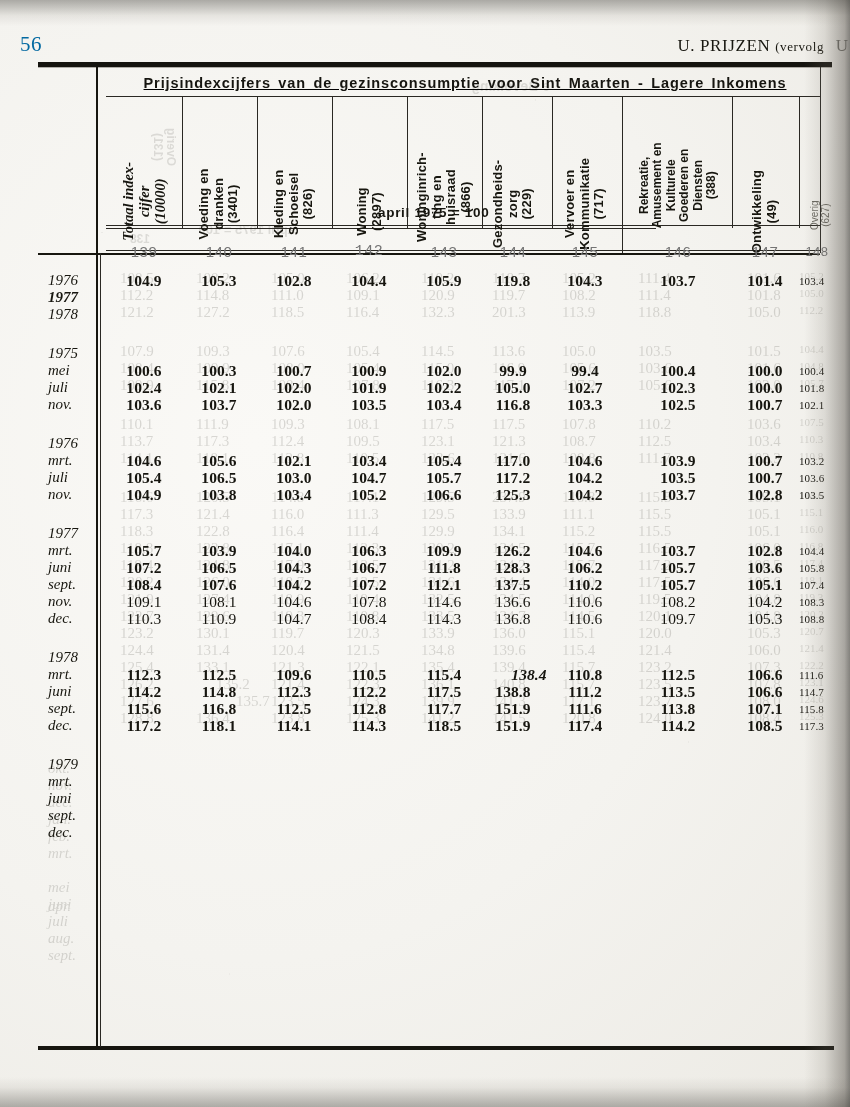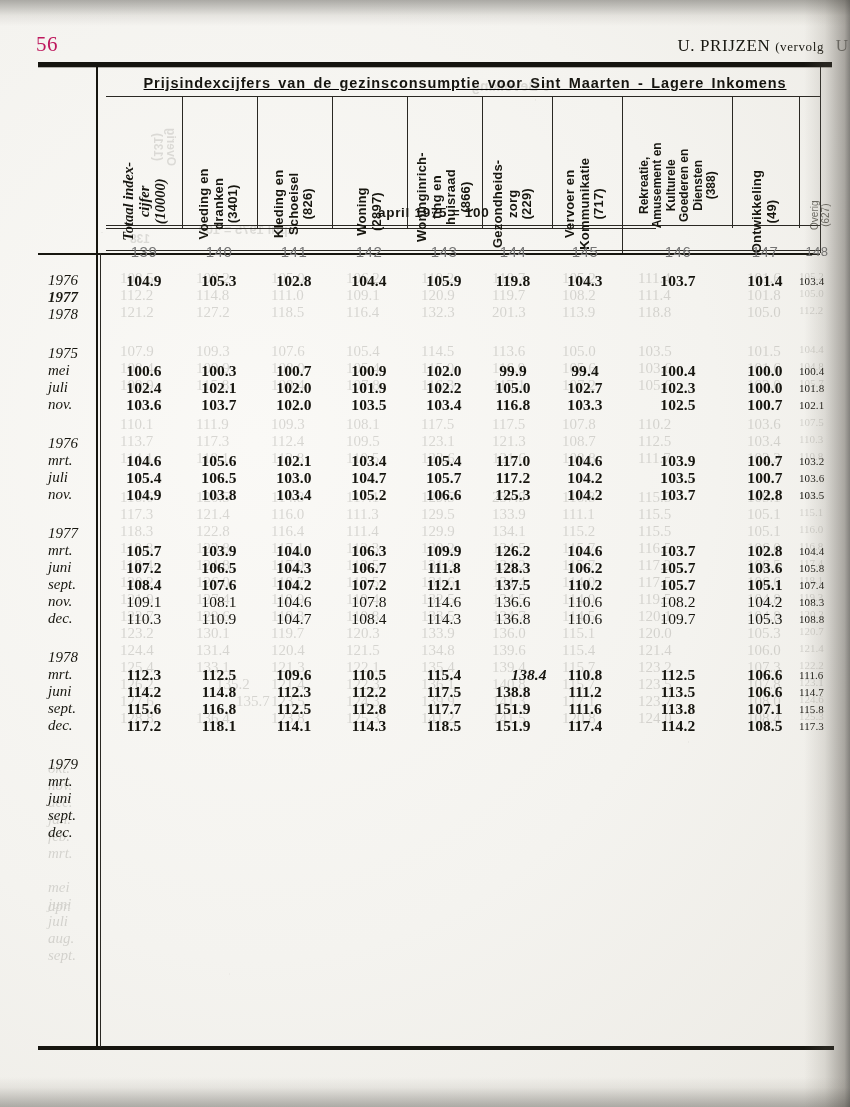--- a/index.html
+++ b/index.html
@@ -36,22 +36,22 @@
     background-image:
       radial-gradient(circle at 12% 21%, rgba(90,85,75,.20) 0 1px, transparent 1px),
       radial-gradient(circle at 63% 9%,  rgba(90,85,75,.16) 0 1px, transparent 1px),
       radial-gradient(circle at 81% 67%, rgba(90,85,75,.16) 0 1px, transparent 1px),
       radial-gradient(circle at 27% 88%, rgba(90,85,75,.14) 0 1px, transparent 1px),
       radial-gradient(circle at 45% 55%, rgba(90,85,75,.12) 0 1px, transparent 1px);
   }
 
   
   .folio{
-    position:absolute;left:36px;top:32px;
-    font-size:21px;color:#be185d;letter-spacing:.5px;
+    position:absolute;left:20px;top:32px;
+    font-size:21px;color:#0369a1;letter-spacing:.5px;
   }
   .runhead{
     position:absolute;right:26px;top:36px;
     font-size:17px;color:#17160f;letter-spacing:.6px;white-space:nowrap;
   }
   .runhead .sm{font-size:13px;}
   .runhead-ghost{
     position:absolute;right:2px;top:36px;font-size:17px;color:#1a1a14;opacity:.55;
   }
 
@@ -546,21 +546,21 @@
 <div class="colhead ch-sans-xs" style="left:799px;top:112px;width:42px;height:114px;">
   <div class="rot">
     <div>Overig</div>
     <div>(627)</div>
   </div>
 </div>
 
 <div class="colnum" style="left:106px;width:76px;">139</div>
 <div class="colnum" style="left:182px;width:74px;">140</div>
 <div class="colnum" style="left:257px;width:74px;">141</div>
-<div class="colnum" style="left:332px;width:74px;">142</div>
+<div class="colnum" style="left:332px;width:74px;font-family:Liberation Mono, monospace;">142</div>
 <div class="colnum" style="left:407px;width:74px;">143</div>
 <div class="colnum" style="left:478px;width:70px;">144</div>
 <div class="colnum" style="left:548px;width:74px;">145</div>
 <div class="colnum" style="left:624px;width:108px;">146</div>
 <div class="colnum" style="left:733px;width:64px;">147</div>
 <div class="colnum" style="left:799px;width:36px;font-size:13px;">148</div>
 
 <div id="body-rows">
     <div class="rowlabel yr" style="top: 272px;">1976</div>
     <div class="cell b" style="left: 106px; width: 76px; top: 272px;">104.9</div>

